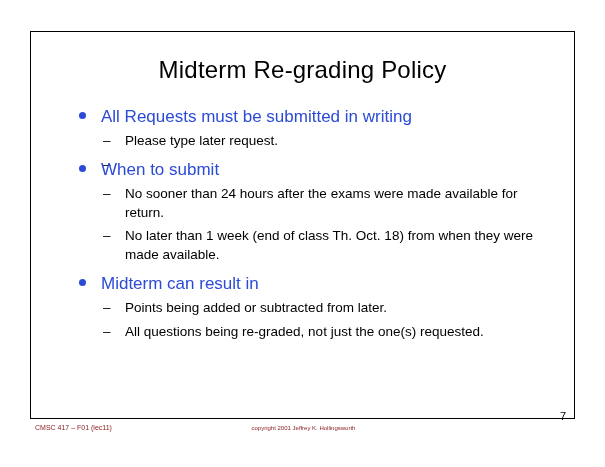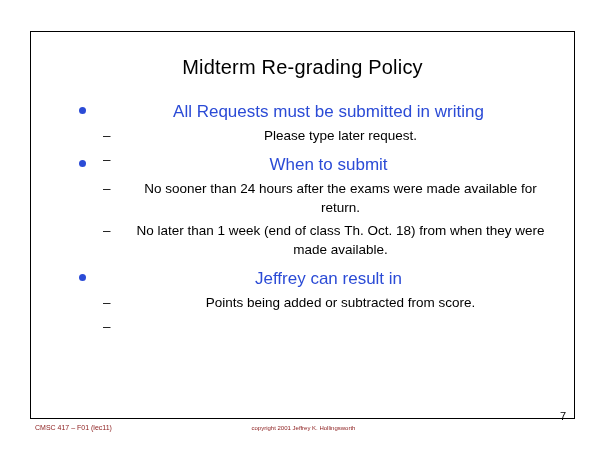--- a/index.html
+++ b/index.html
@@ -19,32 +19,31 @@
     left: 30px;
     top: 31px;
     width: 545px;
     height: 388px;
     border: 1px solid #000000;
     background: #ffffff;
     box-sizing: border-box;
   }
   .slide-title {
     text-align: center;
-    font-size: 20px;
+    font-size: 24px;
     color: #000000;
     margin-top: 24px;
     margin-bottom: 0;
     font-weight: normal;
     letter-spacing: 0.2px;
   }
   .body-list {
     margin: 22px 0 0 0;
     padding: 0 18px 0 48px;
     list-style: none;
-    text-align: center;
   }
   .l1 {
     position: relative;
     color: #2b4bd6;
     font-size: 17px;
     margin-top: 8px;
     padding-left: 22px;
     line-height: 1.25;
   }
   .l1 > .bullet {
@@ -142,28 +141,29 @@
         </li>
         <li class="l2">
           <span class="dash">–</span>
           <span>No later than 1 week (end of class Th. Oct. 18) from when they were made available.</span>
         </li>
       </ul>
     </li>
 
     <li class="l1">
       <span class="bullet"></span>
-      <span>Jeffrey can result in</span>
+      <span>Midterm can result in</span>
       <ul class="sub-list">
         <li class="l2">
           <span class="dash">–</span>
-          <span>Points being added or subtracted from score.</span>
+          <span>Points being added or subtracted from later.</span>
         </li>
         <li class="l2">
           <span class="dash">–</span>
+          <span>All questions being re-graded, not just the one(s) requested.</span>
         </li>
       </ul>
     </li>
 
   </ul>
 </div>
 
 <div class="footer">
   <span class="page-number">7</span>
   <span class="footer-left">CMSC 417 – F01  (lec11)</span>

